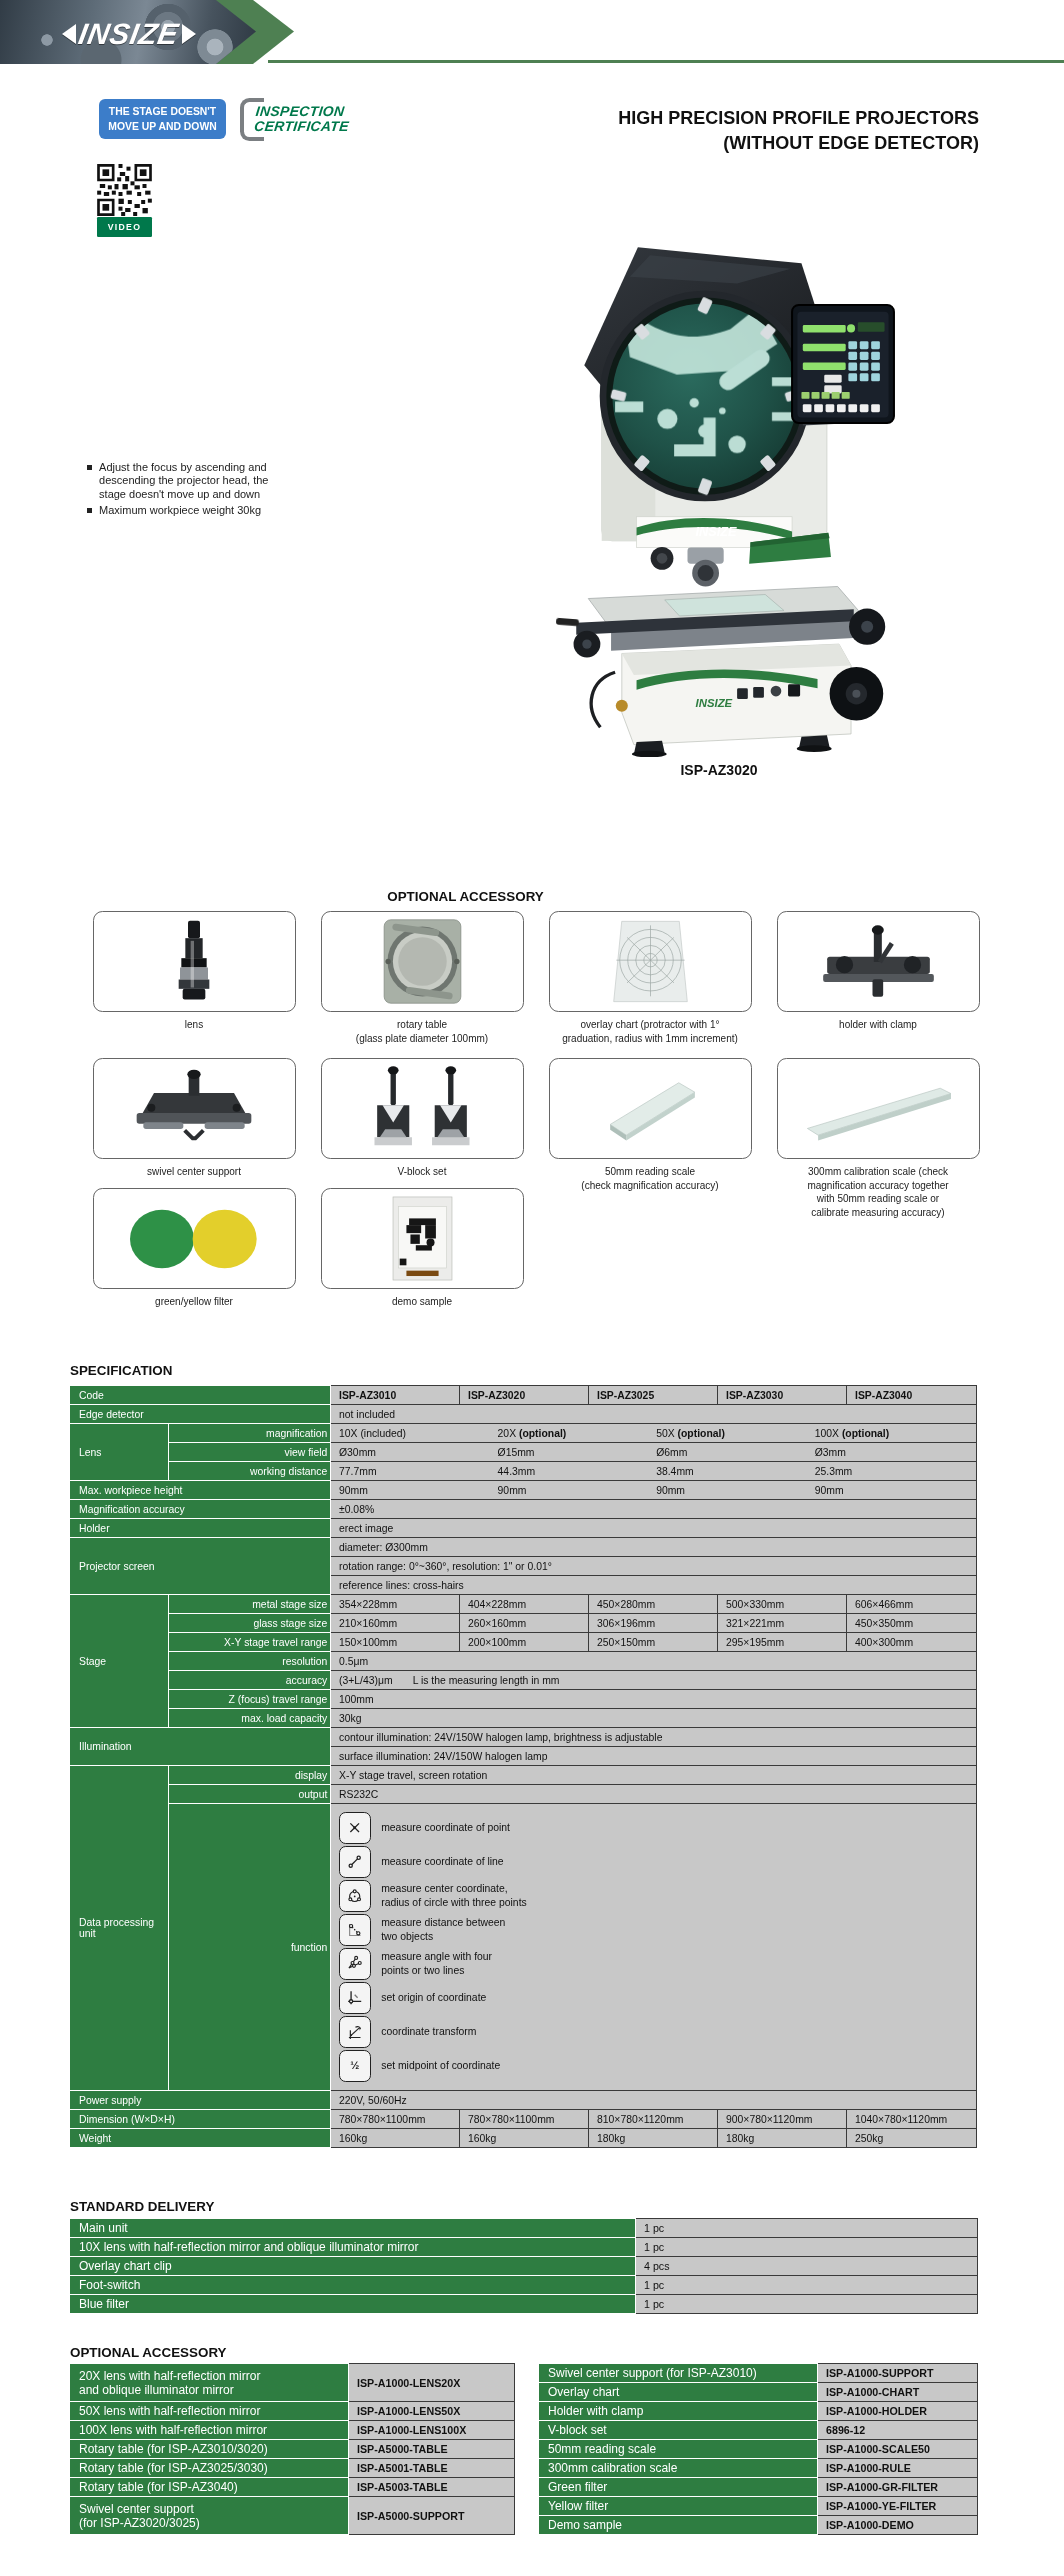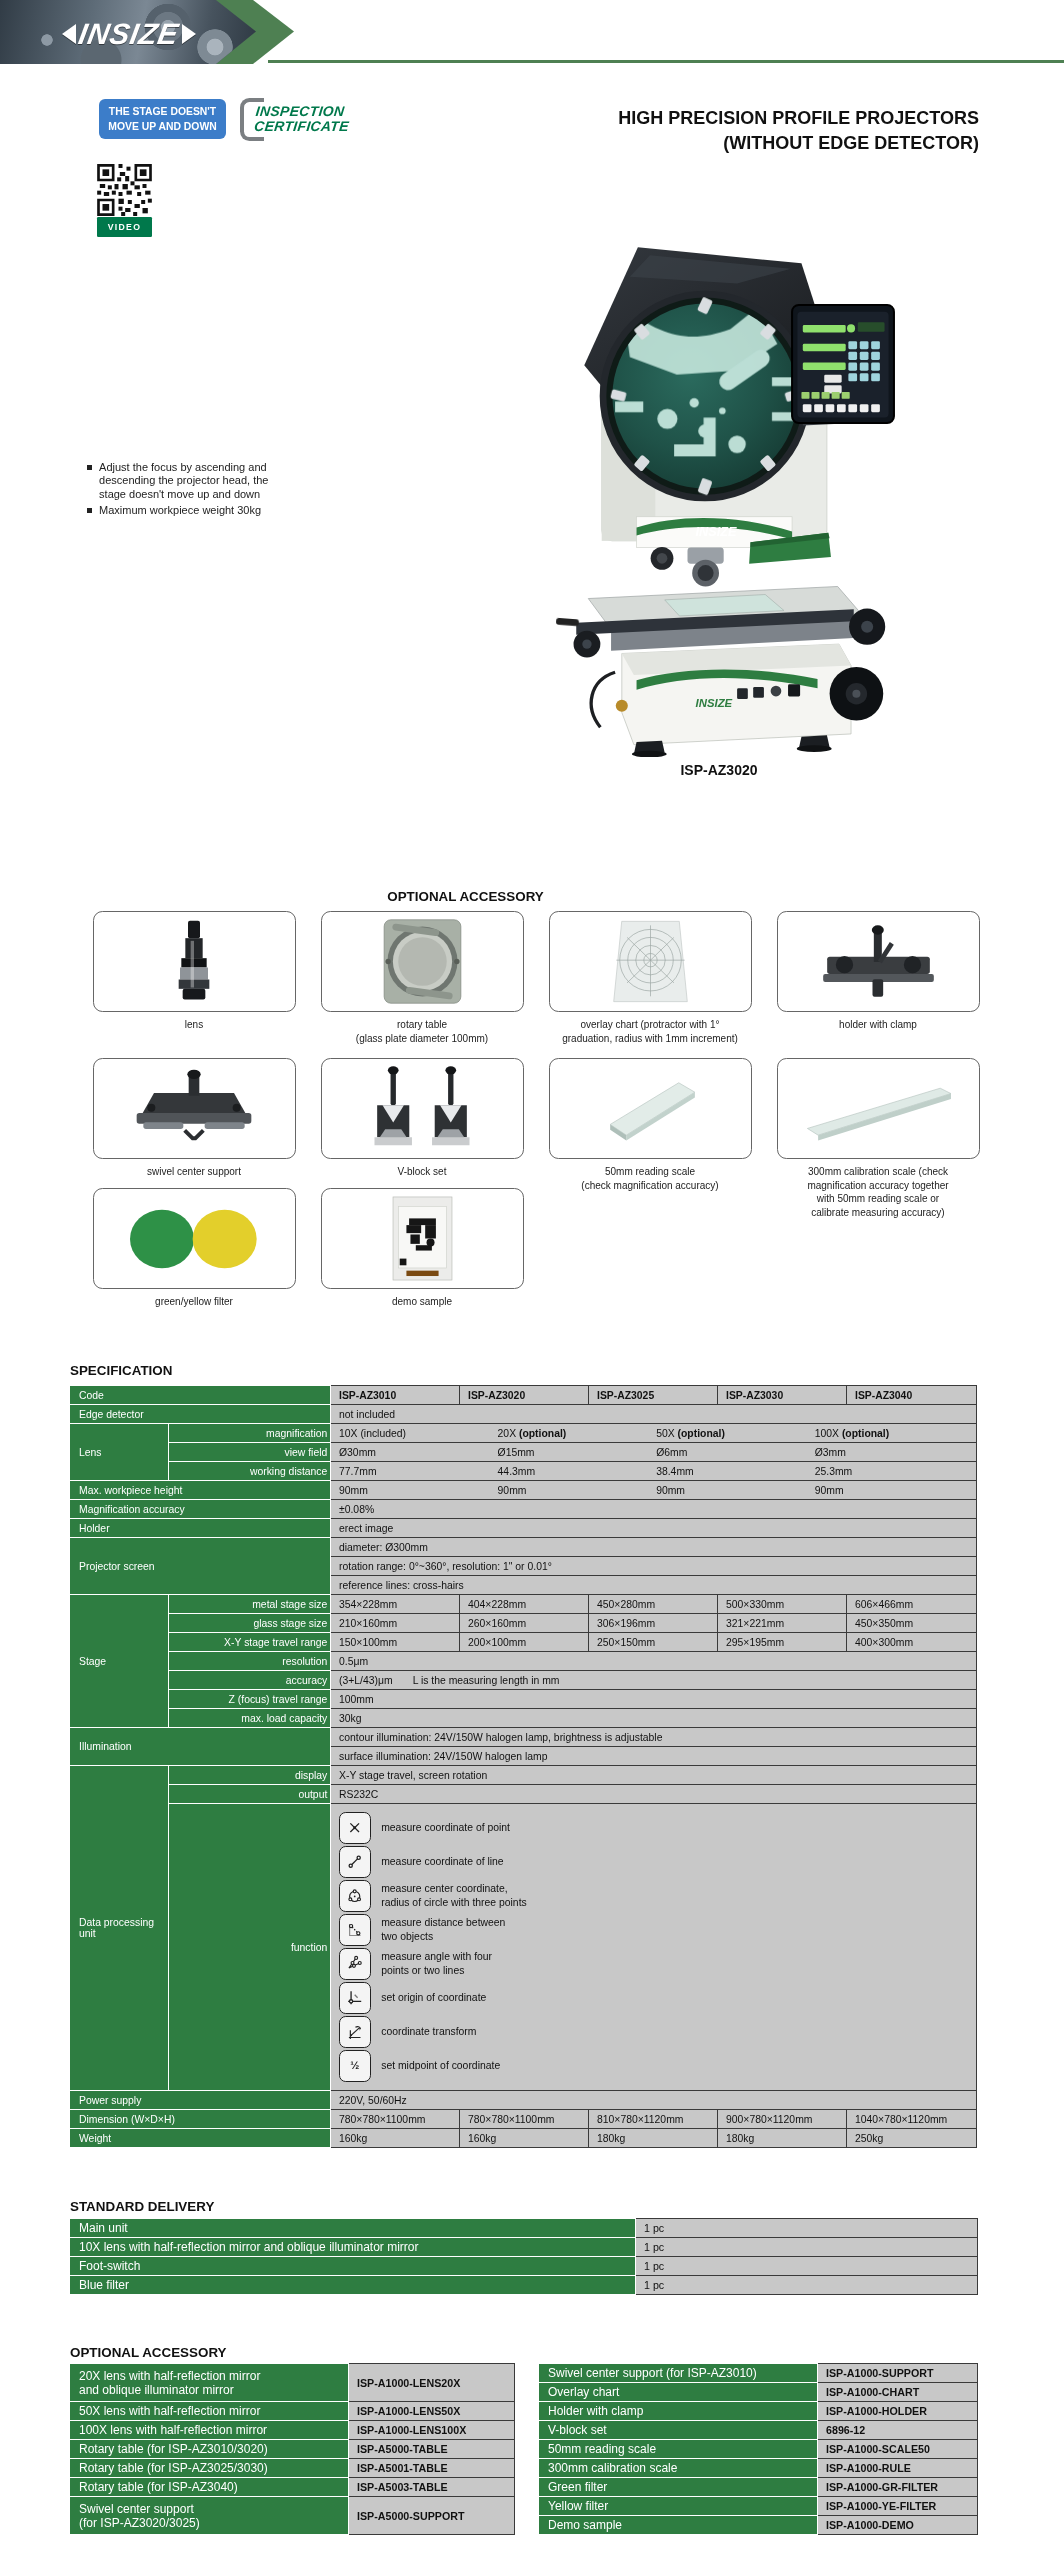--- a/index.html
+++ b/index.html
@@ -791,20 +791,24 @@
     <tbody>
         <tr>
           <td class="g">Main unit</td>
           <td class="d">1 pc</td>
         </tr>
     <tr>
           <td class="g">10X lens with half-reflection mirror and oblique illuminator mirror</td>
           <td class="d">1 pc</td>
         </tr>
     <tr>
+          <td class="g">Overlay chart clip</td>
+          <td class="d">4 pcs</td>
+        </tr>
+    <tr>
           <td class="g">Foot-switch</td>
           <td class="d">1 pc</td>
         </tr>
     <tr>
           <td class="g">Blue filter</td>
           <td class="d">1 pc</td>
         </tr>
   </tbody>
     </table>
 

